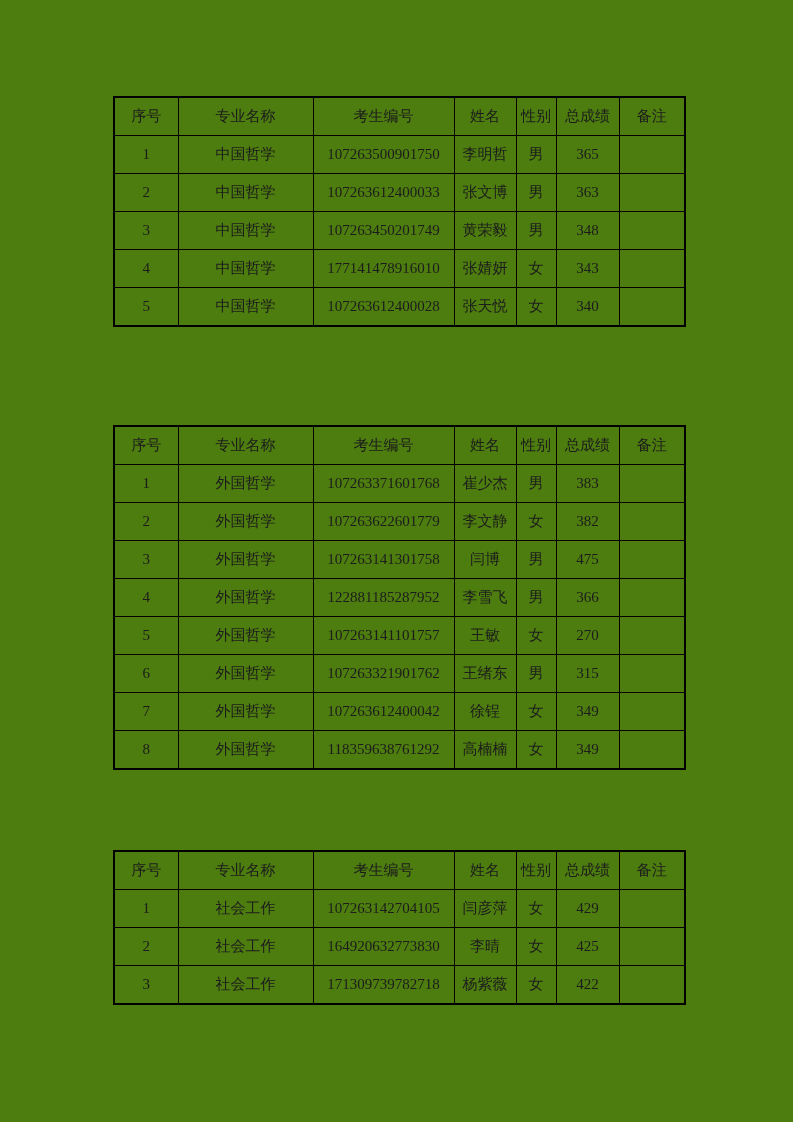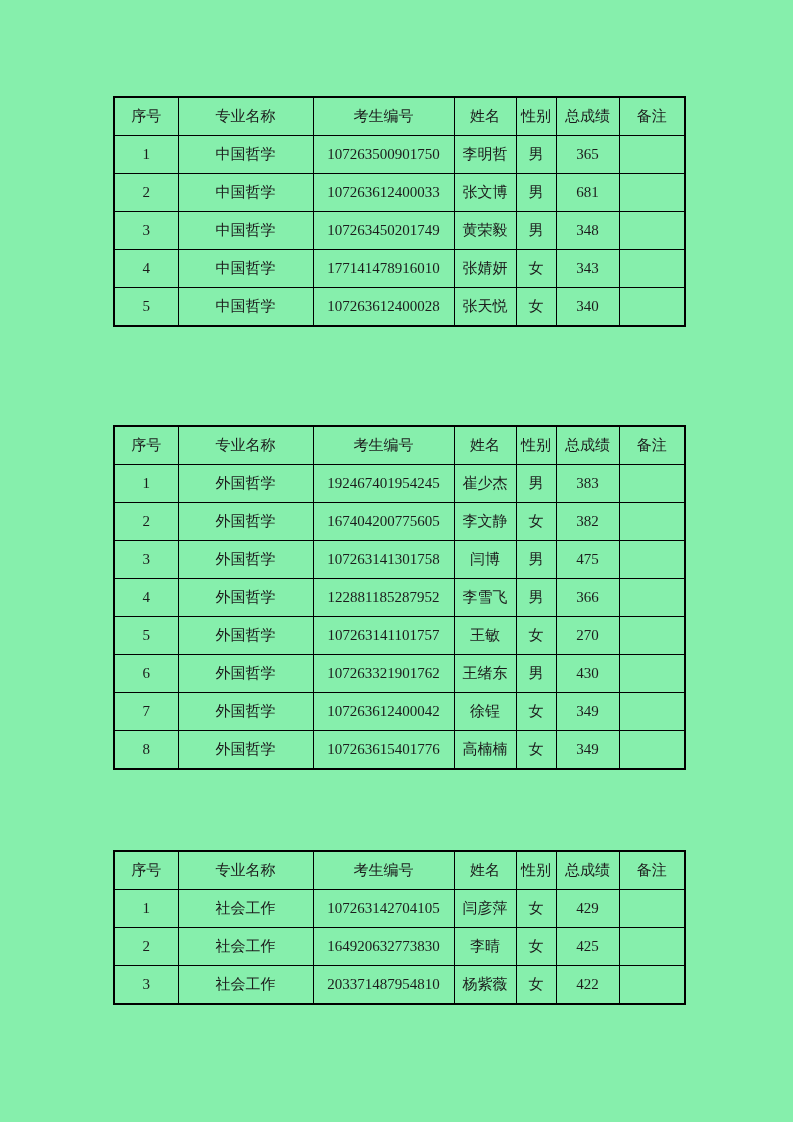--- a/index.html
+++ b/index.html
@@ -11,21 +11,21 @@
     height: 1122px;
     position: relative;
     background: #ffffff;
     font-family: "Liberation Serif", "DejaVu Serif", serif;
     color: #1c1c1c;
     overflow: hidden;
   }
   .page {
     position: absolute;
     inset: 0;
-    background: #86efac;
+    background: #4d7c0f;
   }
   table.results {
     position: absolute;
     left: 113px;
     width: 571px;
     border-collapse: collapse;
     table-layout: fixed;
     border: 2px solid #000000;
   }
   table.results th,
@@ -89,21 +89,21 @@
           <td>男</td>
           <td>365</td>
           <td></td>
         </tr>
         <tr>
           <td>2</td>
           <td>中国哲学</td>
           <td>107263612400033</td>
           <td>张文博</td>
           <td>男</td>
-          <td>681</td>
+          <td>363</td>
           <td></td>
         </tr>
         <tr>
           <td>3</td>
           <td>中国哲学</td>
           <td>107263450201749</td>
           <td>黄荣毅</td>
           <td>男</td>
           <td>348</td>
           <td></td>
@@ -147,30 +147,30 @@
           <th>姓名</th>
           <th>性别</th>
           <th>总成绩</th>
           <th>备注</th>
         </tr>
       </thead>
       <tbody>
         <tr>
           <td>1</td>
           <td>外国哲学</td>
-          <td>192467401954245</td>
+          <td>107263371601768</td>
           <td>崔少杰</td>
           <td>男</td>
           <td>383</td>
           <td></td>
         </tr>
         <tr>
           <td>2</td>
           <td>外国哲学</td>
-          <td>167404200775605</td>
+          <td>107263622601779</td>
           <td>李文静</td>
           <td>女</td>
           <td>382</td>
           <td></td>
         </tr>
         <tr>
           <td>3</td>
           <td>外国哲学</td>
           <td>107263141301758</td>
           <td>闫博</td>
@@ -195,36 +195,36 @@
           <td>女</td>
           <td>270</td>
           <td></td>
         </tr>
         <tr>
           <td>6</td>
           <td>外国哲学</td>
           <td>107263321901762</td>
           <td>王绪东</td>
           <td>男</td>
-          <td>430</td>
+          <td>315</td>
           <td></td>
         </tr>
         <tr>
           <td>7</td>
           <td>外国哲学</td>
           <td>107263612400042</td>
           <td>徐锃</td>
           <td>女</td>
           <td>349</td>
           <td></td>
         </tr>
         <tr>
           <td>8</td>
           <td>外国哲学</td>
-          <td>107263615401776</td>
+          <td>118359638761292</td>
           <td>高楠楠</td>
           <td>女</td>
           <td>349</td>
           <td></td>
         </tr>
       </tbody>
     </table>
 
   <table class="results" id="table-2">
     <colgroup>
@@ -262,21 +262,21 @@
           <td>社会工作</td>
           <td>164920632773830</td>
           <td>李晴</td>
           <td>女</td>
           <td>425</td>
           <td></td>
         </tr>
         <tr>
           <td>3</td>
           <td>社会工作</td>
-          <td>203371487954810</td>
+          <td>171309739782718</td>
           <td>杨紫薇</td>
           <td>女</td>
           <td>422</td>
           <td></td>
         </tr>
       </tbody>
     </table>
 
 </div>
 

